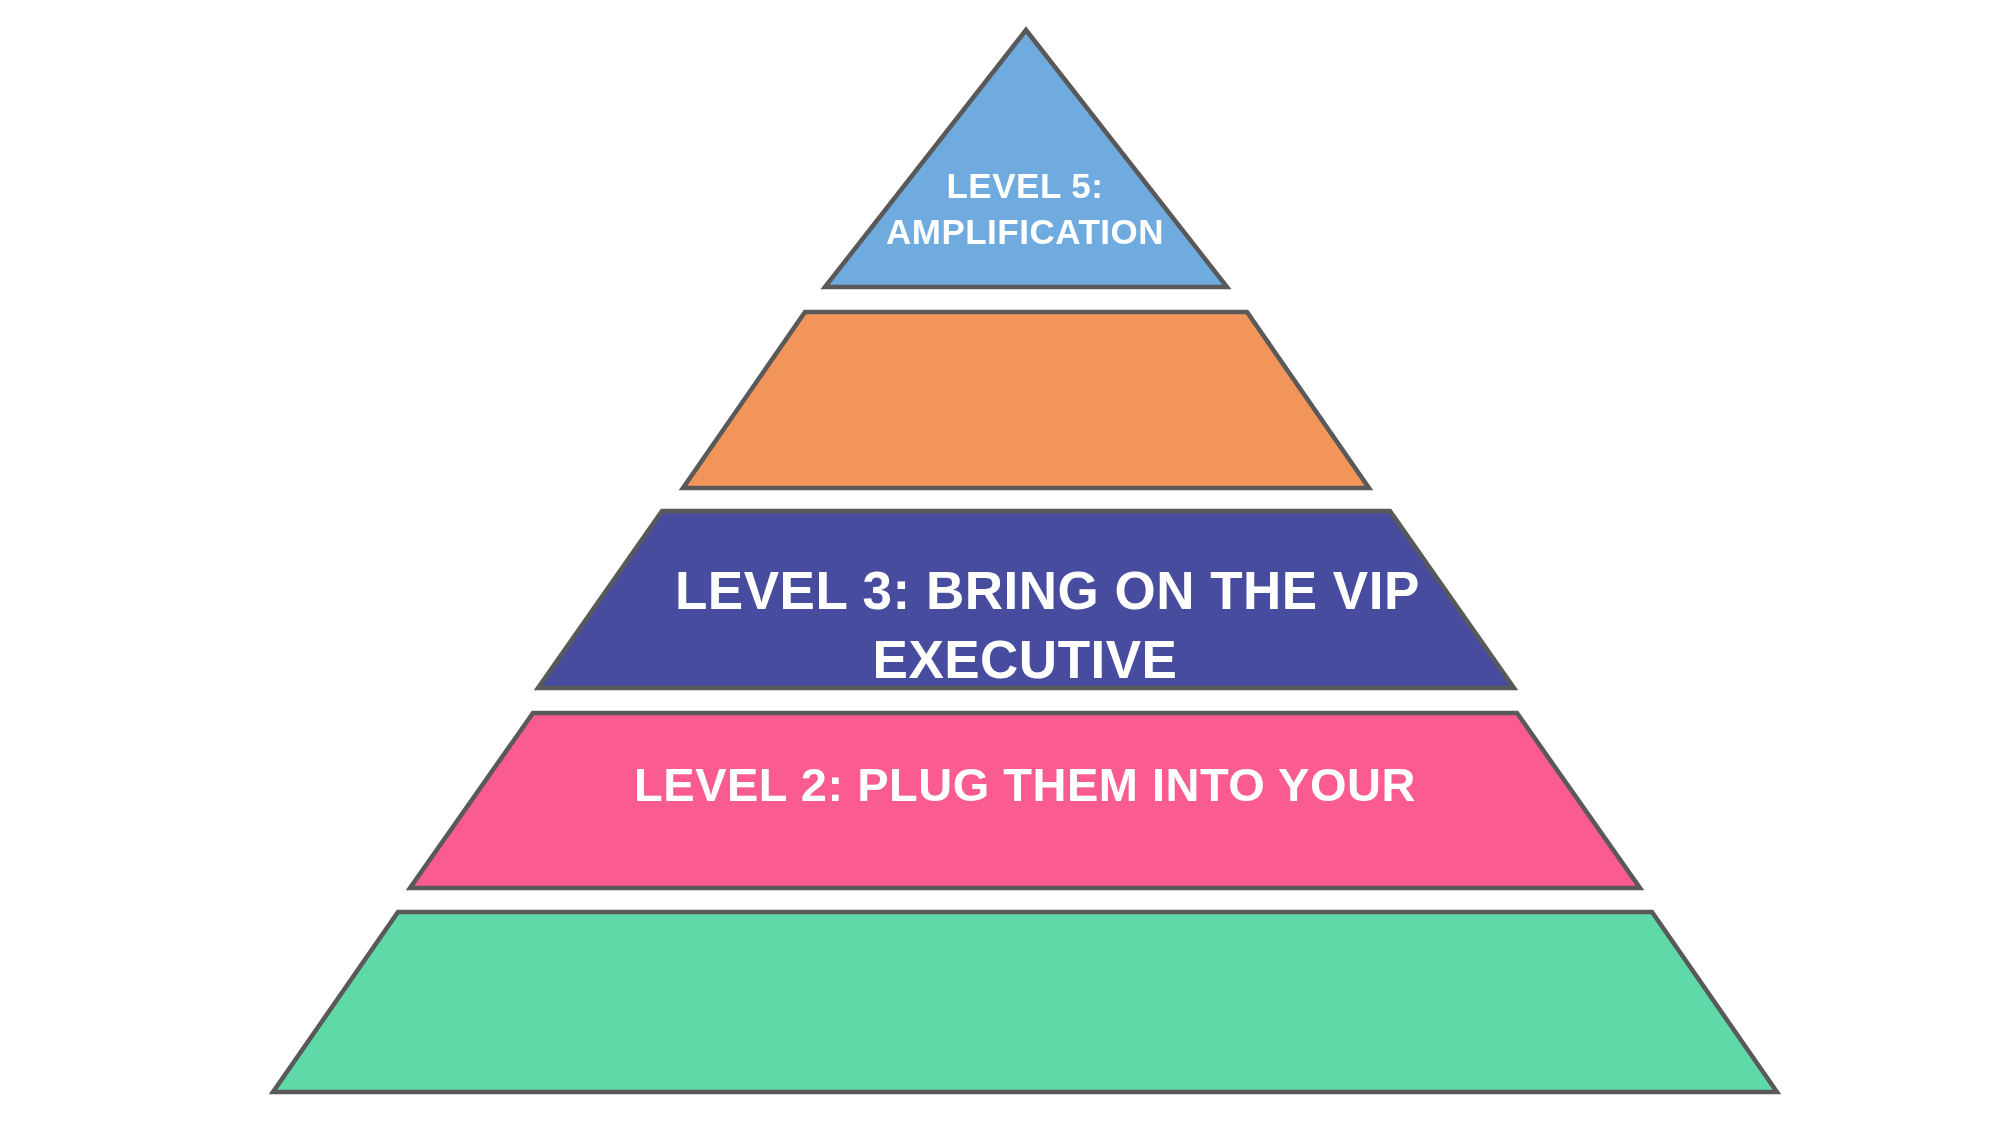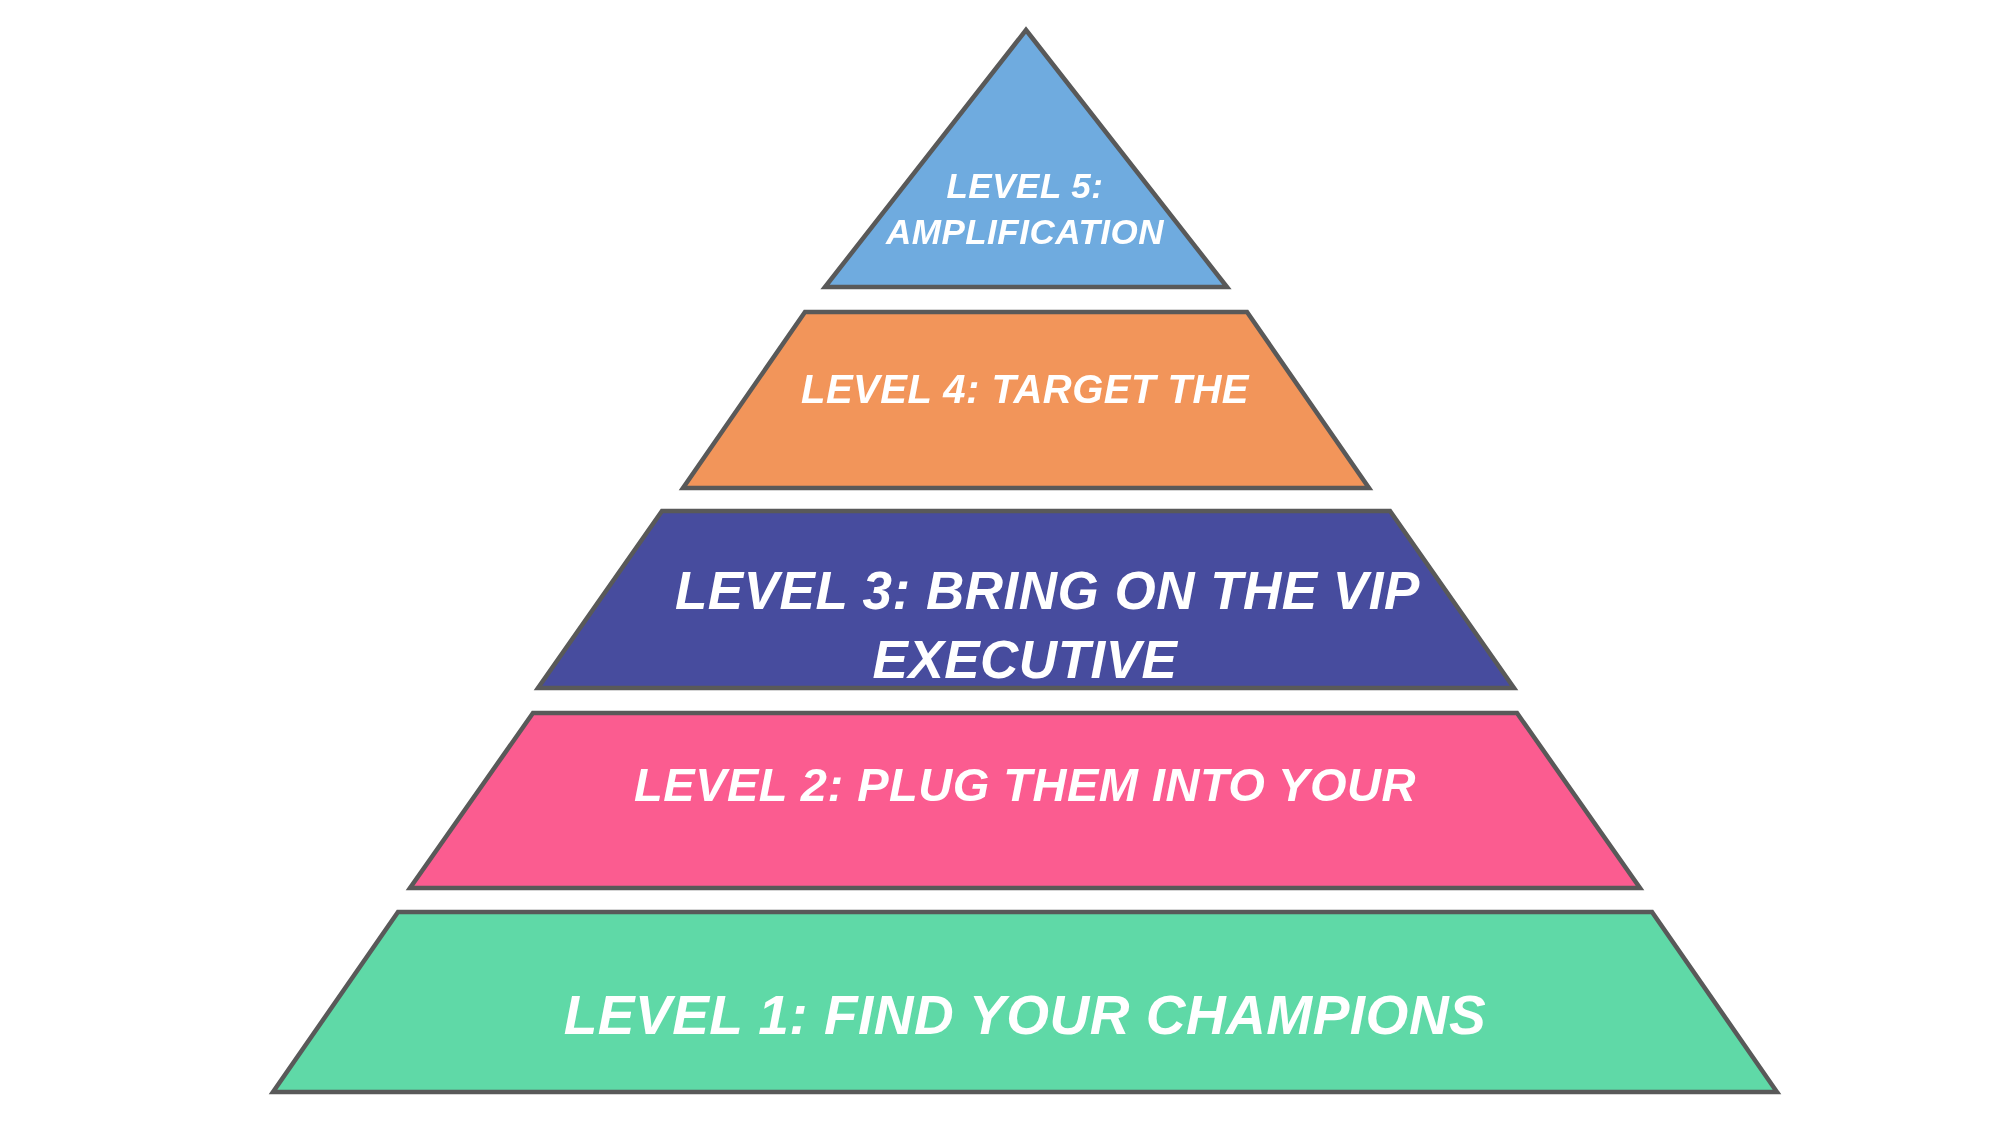--- a/index.html
+++ b/index.html
@@ -25,21 +25,20 @@
     stroke-linejoin: miter;
   }
   .label {
     position: absolute;
     text-align: center;
     color: #ffffff;
     font-weight: bold;
     line-height: 1.3;
     letter-spacing: 0.5px;
     white-space: nowrap;
-    font-style: italic;
   }
   .label-l5 { left: 815px; top: 163px; width: 420px;  font-size: 35px; }
   .label-l4 { left: 745px; top: 363px; width: 560px;  font-size: 40px; }
   .label-l3 { left: 675px; top: 557px; width: 700px;  font-size: 53px; }
   .label-l2 { left: 575px; top: 754px; width: 900px;  font-size: 47px; text-align: center; }
   .label-l1 { left: 425px; top: 980px; width: 1200px; font-size: 55px; }
 </style>
 </head>
 <body>
 
@@ -52,29 +51,25 @@
     <polygon points="533,713 1517,713 1640,888 410,888" fill="#FB5C90" stroke="#595959"></polygon>
     <polygon points="398,912 1652,912 1777,1092 273,1092" fill="#5FD9A7" stroke="#595959"></polygon>
   </svg>
 
   <div class="label label-l5">
     <div>LEVEL 5:</div>
     <div>AMPLIFICATION</div>
   </div>
 
   <div class="label label-l4">
-    <div>LEVEL 4: TARGET THE</div>
   </div>
 
   <div class="label label-l3">
     <div>LEVEL 3: BRING ON THE VIP</div>
     <div>EXECUTIVE</div>
   </div>
 
   <div class="label label-l2">
     <div>LEVEL 2: PLUG THEM INTO YOUR</div>
   </div>
 
-  <div class="label label-l1">
-    <div>LEVEL 1: FIND YOUR CHAMPIONS</div>
-  </div>
 
 </div>
 
 </body></html>

